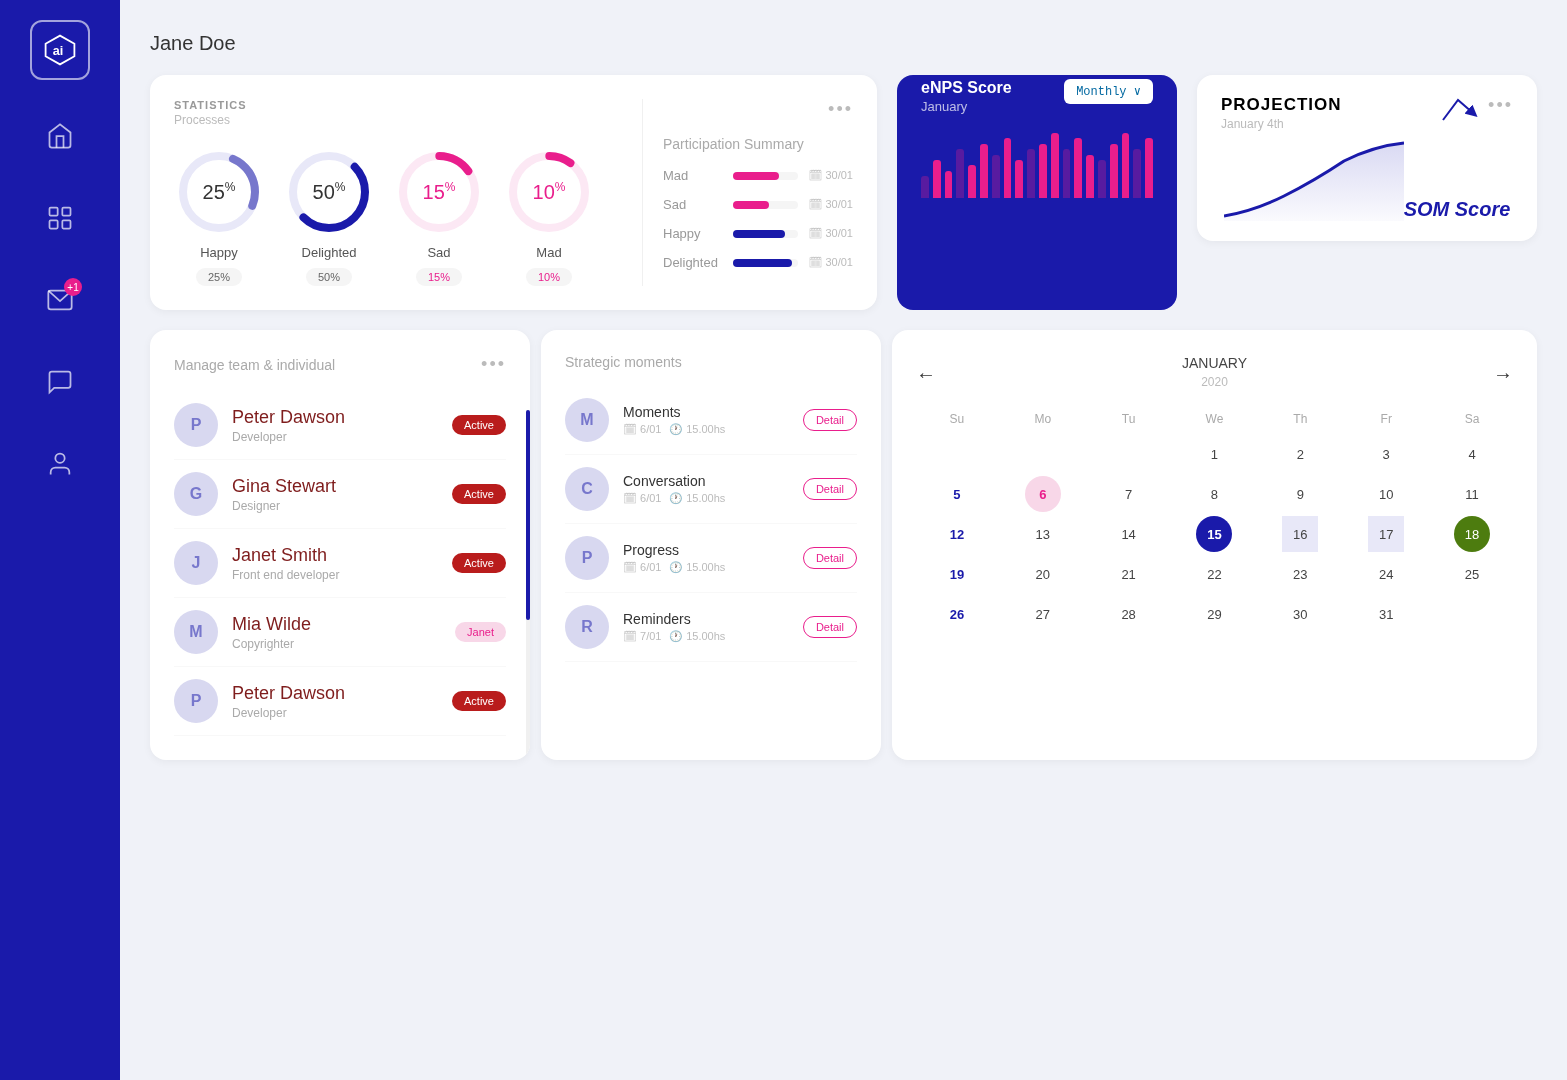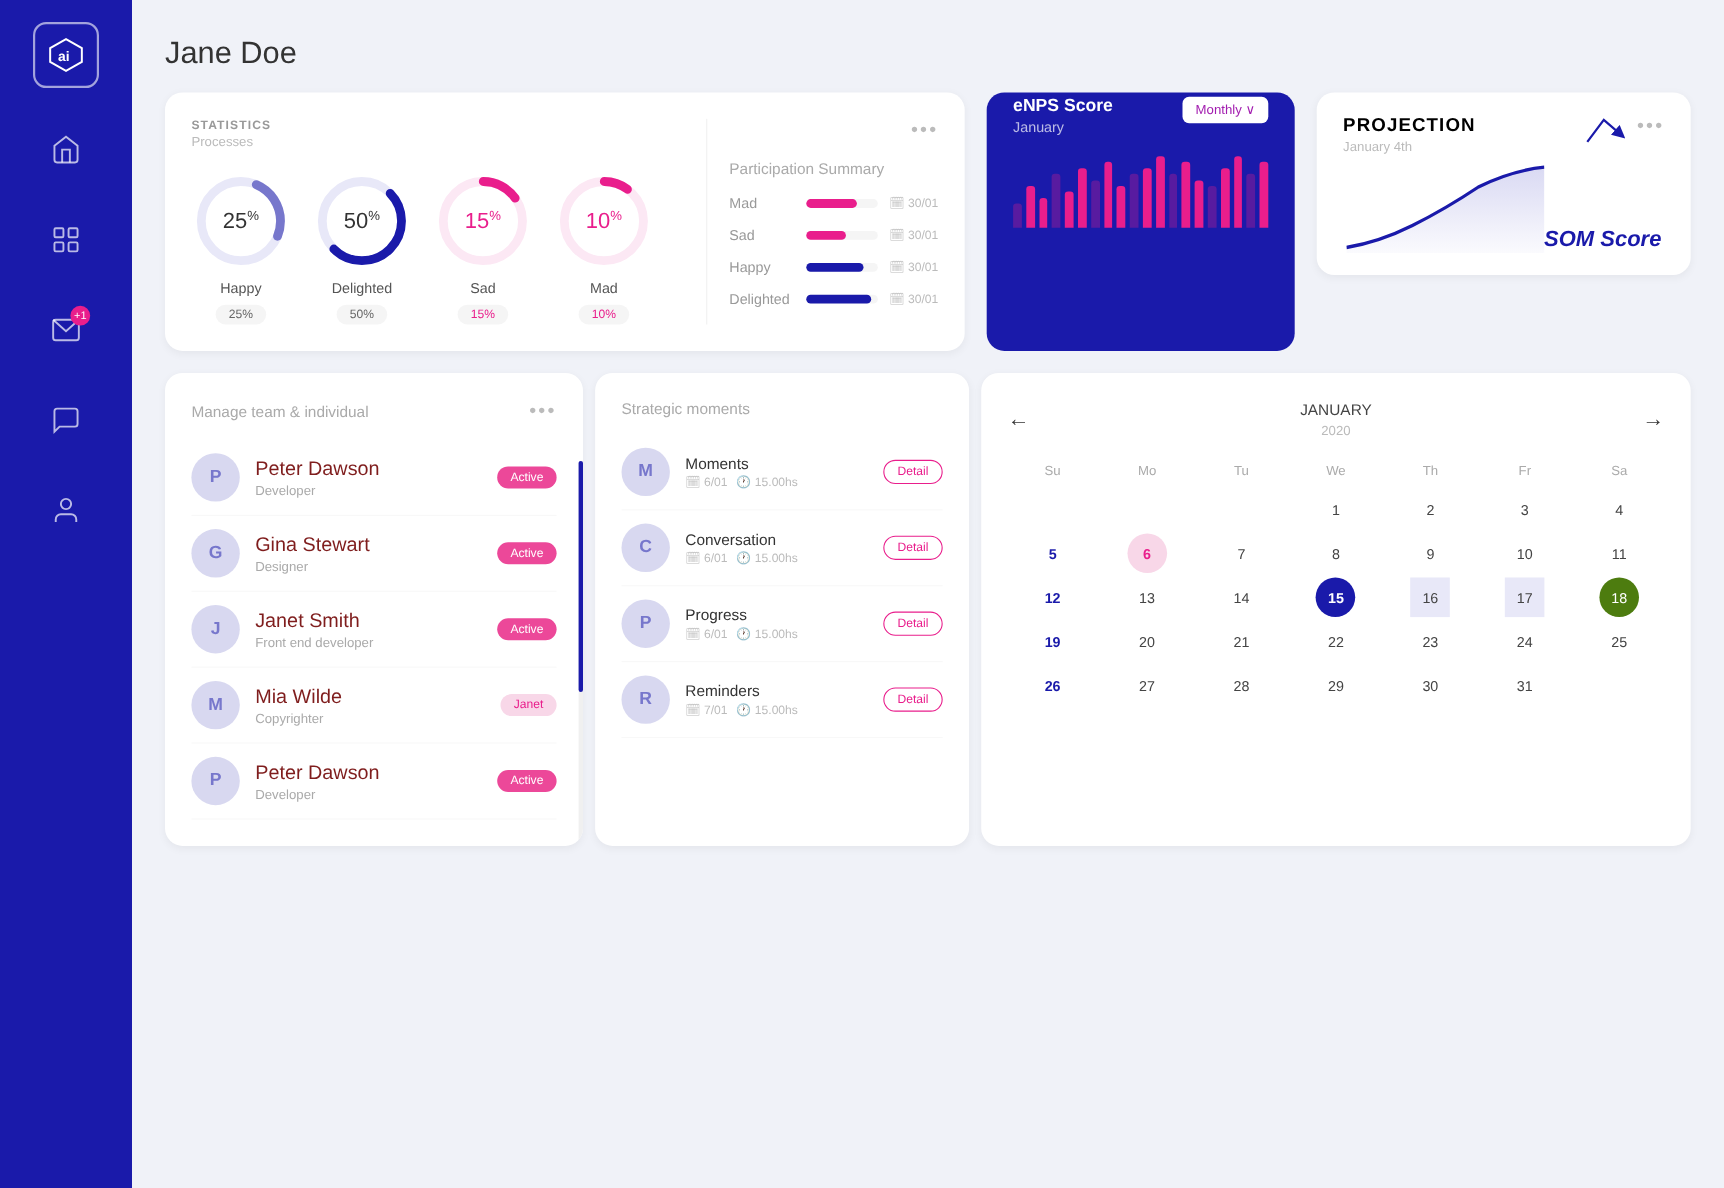--- a/index.html
+++ b/index.html
@@ -76,21 +76,21 @@
       gap: 20px;
     }
 
     .welcome-text {
       font-size: 11px;
       color: #999;
       letter-spacing: 1px;
       text-transform: uppercase;
     }
     .welcome-name {
-      font-size: 28px;
+      font-size: 20px;
       color: #333;
       font-weight: 300;
       margin-top: 2px;
     }
 
     
     .top-row {
       display: grid;
       grid-template-columns: 1fr 280px 340px;
       gap: 20px;
@@ -238,29 +238,30 @@
       font-size: 16px;
       font-weight: 600;
     }
     .enps-subtitle {
       font-size: 13px;
       opacity: 0.7;
       margin-top: 2px;
     }
     .monthly-btn {
       background: white;
-      color: #a21caf;
+      color: #0369a1;
       border: none;
       border-radius: 6px;
       padding: 5px 12px;
       font-size: 12px;
       cursor: pointer;
       display: flex;
       align-items: flex-start;
       gap: 4px;
+      font-family: Liberation Mono, monospace;
     }
 
     .bar-chart {
       display: flex;
       align-items: flex-end;
       gap: 4px;
       height: 70px;
       margin-top: 14px;
     }
     .bar {
@@ -357,21 +358,21 @@
       color: #aaa;
       margin-top: 2px;
     }
     .status-badge {
       font-size: 11px;
       padding: 4px 12px;
       border-radius: 20px;
       font-weight: 500;
     }
     .status-active {
-      background: #ec4899;
+      background: #b91c1c;
       color: white;
     }
     .status-busy {
       background: #f8d7e8;
       color: #e91e8c;
     }
 
     
     .strategic-card {}
     .strategic-title {

